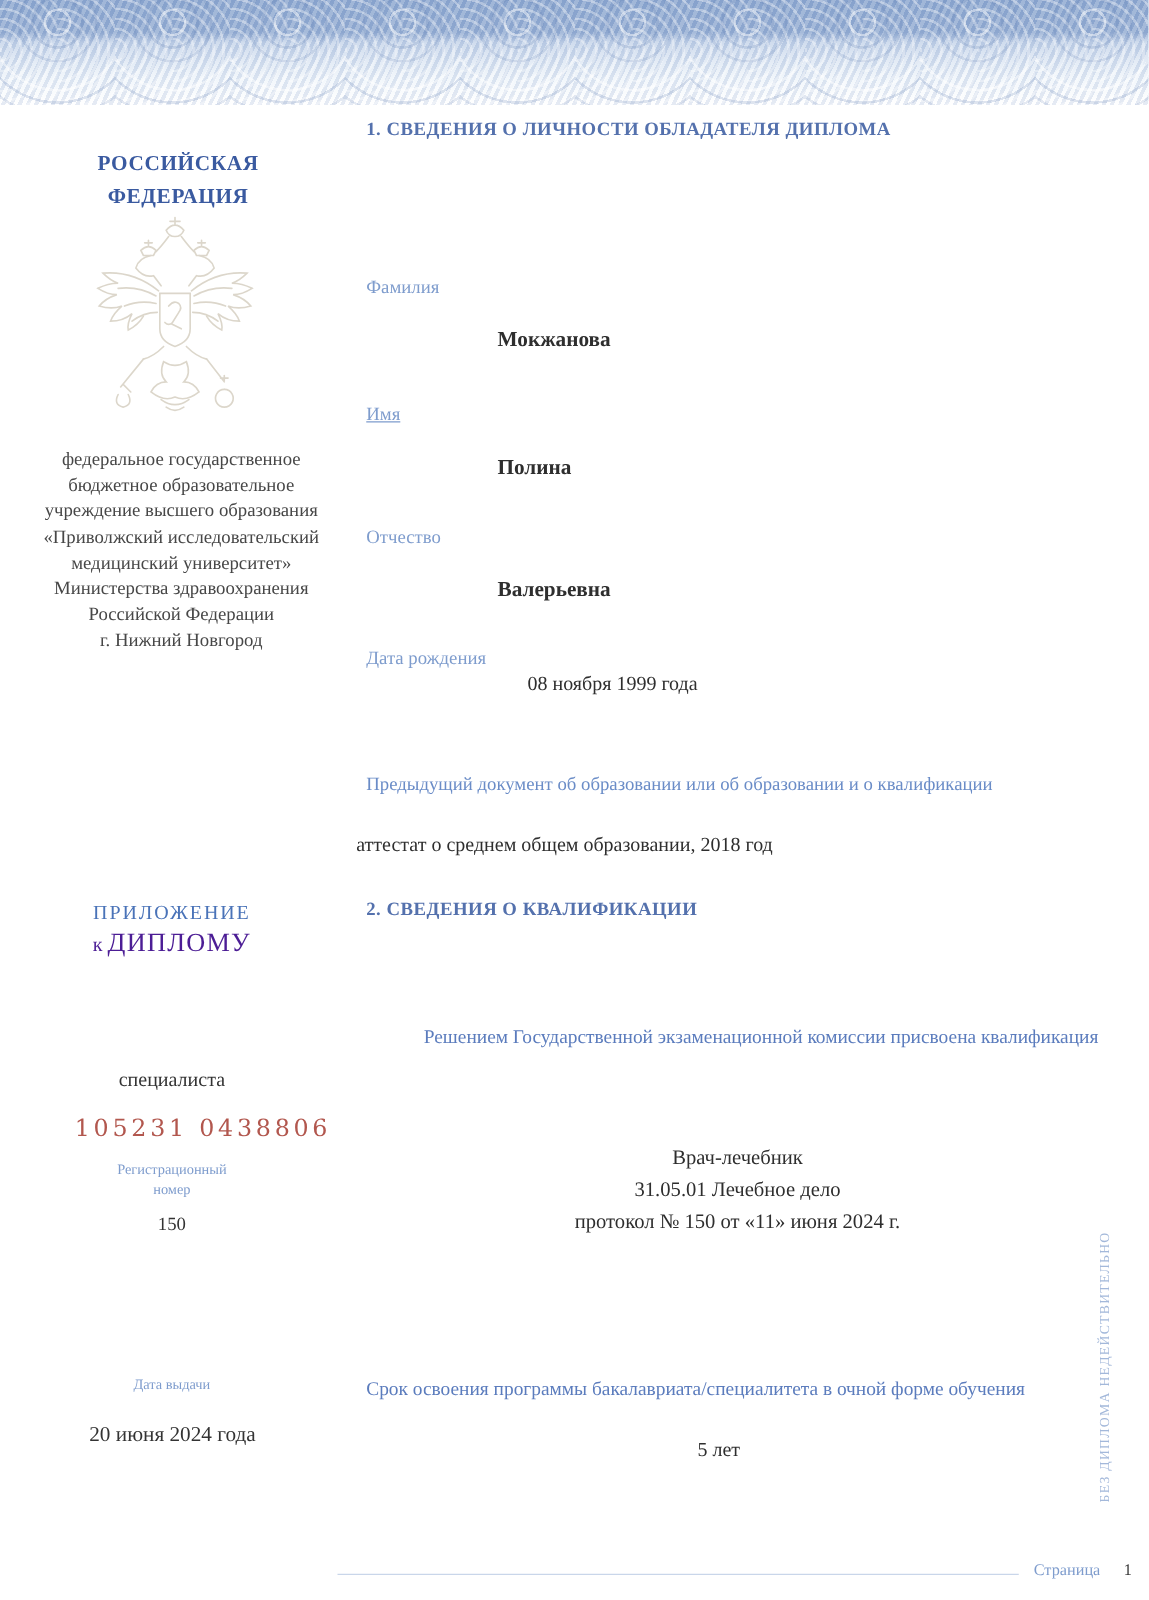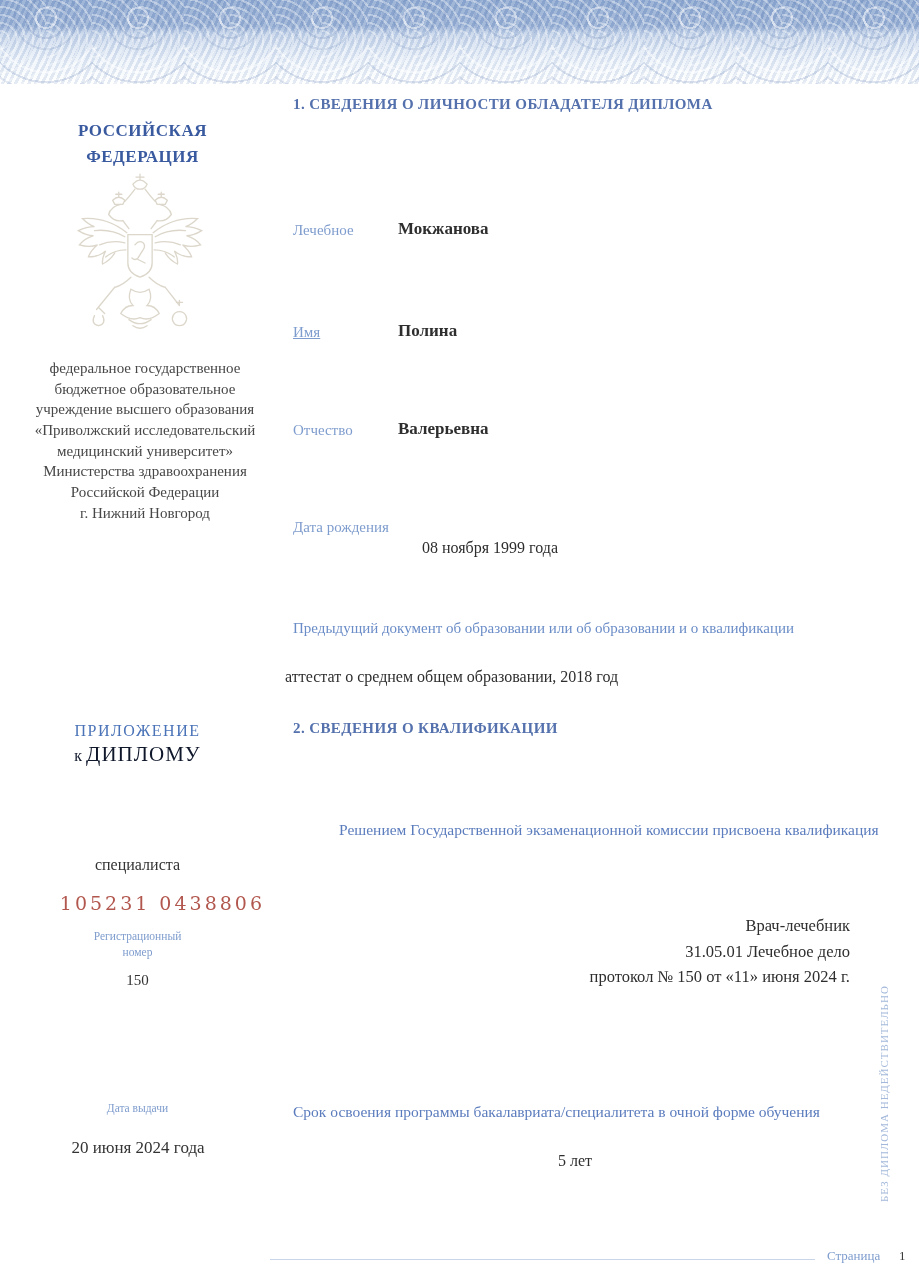--- a/index.html
+++ b/index.html
@@ -68,32 +68,32 @@
     text-align:center;font-size:17px;
   }
   
   .sec-title{
     position:absolute;left:293px;width:570px;
     font-size:15px;font-weight:bold;letter-spacing:.4px;
   }
   .sec1{top:96px;}
   .sec2{top:720px;}
   .f-label{position:absolute;left:293px;font-size:15px;}
-  .f-value{position:absolute;left:398px;font-size:17px;font-weight:bold;color:#2e2e2e;}
+  .f-value{position:absolute;left:398px;font-size:17px;font-weight:bold;color:#2e2e2e;margin-top:43px;}
   .lab-surname{top:222px;} .val-surname{top:219px;}
   .lab-name{top:324px;}    .val-name{top:321px;}
   .lab-patron{top:422px;}  .val-patron{top:419px;}
   .birth-label{position:absolute;left:293px;top:519px;font-size:15px;}
   .birth-value{position:absolute;left:422px;top:539px;font-size:16px;color:#2e2e2e;}
   .prev-doc-label{position:absolute;left:293px;top:620px;width:580px;font-size:15px;}
   .prev-doc-value{position:absolute;left:285px;top:668px;font-size:16px;color:#2e2e2e;}
   .decision-label{position:absolute;left:293px;top:819px;width:555px;font-size:15.5px;line-height:1.45;margin-left:46px;}
   .qualification{
     position:absolute;left:330px;top:913px;width:520px;
-    text-align:right;font-size:16.5px;line-height:1.55;color:#2e2e2e;
+    text-align:center;font-size:16.5px;line-height:1.55;color:#2e2e2e;
     white-space:pre-line;
   }
   .duration-label{position:absolute;left:293px;top:1101px;width:560px;font-size:15.5px;line-height:1.45;}
   .duration-value{position:absolute;left:330px;top:1152px;width:490px;text-align:center;font-size:16px;color:#2e2e2e;}
   
   .side-watermark{
     position:absolute;left:878px;top:982px;height:220px;
     writing-mode:vertical-rl;transform:rotate(180deg);
     font-size:11px;letter-spacing:1px;
   }
@@ -145,36 +145,36 @@
   <div class="institution" style="color:#474747;">федеральное государственное
 бюджетное образовательное
 учреждение высшего образования
 «Приволжский исследовательский
 медицинский университет»
 Министерства здравоохранения
 Российской Федерации
 г. Нижний Новгород</div>
 
   <div class="supplement-1" style="color:#4a73b8;">ПРИЛОЖЕНИЕ</div>
-  <div class="supplement-2" style="color:#0f172a;"><span class="small-k">к </span><span>ДИПЛОМУ</span></div>
+  <div class="supplement-2" style="color:#4c1d95;"><span class="small-k">к </span><span>ДИПЛОМУ</span></div>
 
   <div class="degree-type" style="color:#333333;">специалиста</div>
 
   <div class="serial" style="color:#b2574e;">105231 0438806</div>
 
   <div class="reg-label" style="color:#7e9ccd;">Регистрационный
 номер</div>
   <div class="reg-value" style="color:#333333;">150</div>
 
   <div class="issue-date-label" style="color:#7e9ccd;">Дата выдачи</div>
   <div class="issue-date-value" style="color:#333333;">20 июня 2024 года</div>
 
   <div class="sec-title sec1" style="color:#5471ad;">1. СВЕДЕНИЯ О ЛИЧНОСТИ ОБЛАДАТЕЛЯ ДИПЛОМА</div>
 
-  <div class="f-label lab-surname" style="color:#7e9ccd;">Лечебное</div>
+  <div class="f-label lab-surname" style="color:#7e9ccd;">Фамилия</div>
   <div class="f-value val-surname">Мокжанова</div>
 
   <div class="f-label lab-name" style="color:#7e9ccd;text-decoration:underline;">Имя</div>
   <div class="f-value val-name">Полина</div>
 
   <div class="f-label lab-patron" style="color:#7e9ccd;">Отчество</div>
   <div class="f-value val-patron">Валерьевна</div>
 
   <div class="birth-label" style="color:#7e9ccd;">Дата рождения</div>
   <div class="birth-value">08 ноября 1999 года</div>

